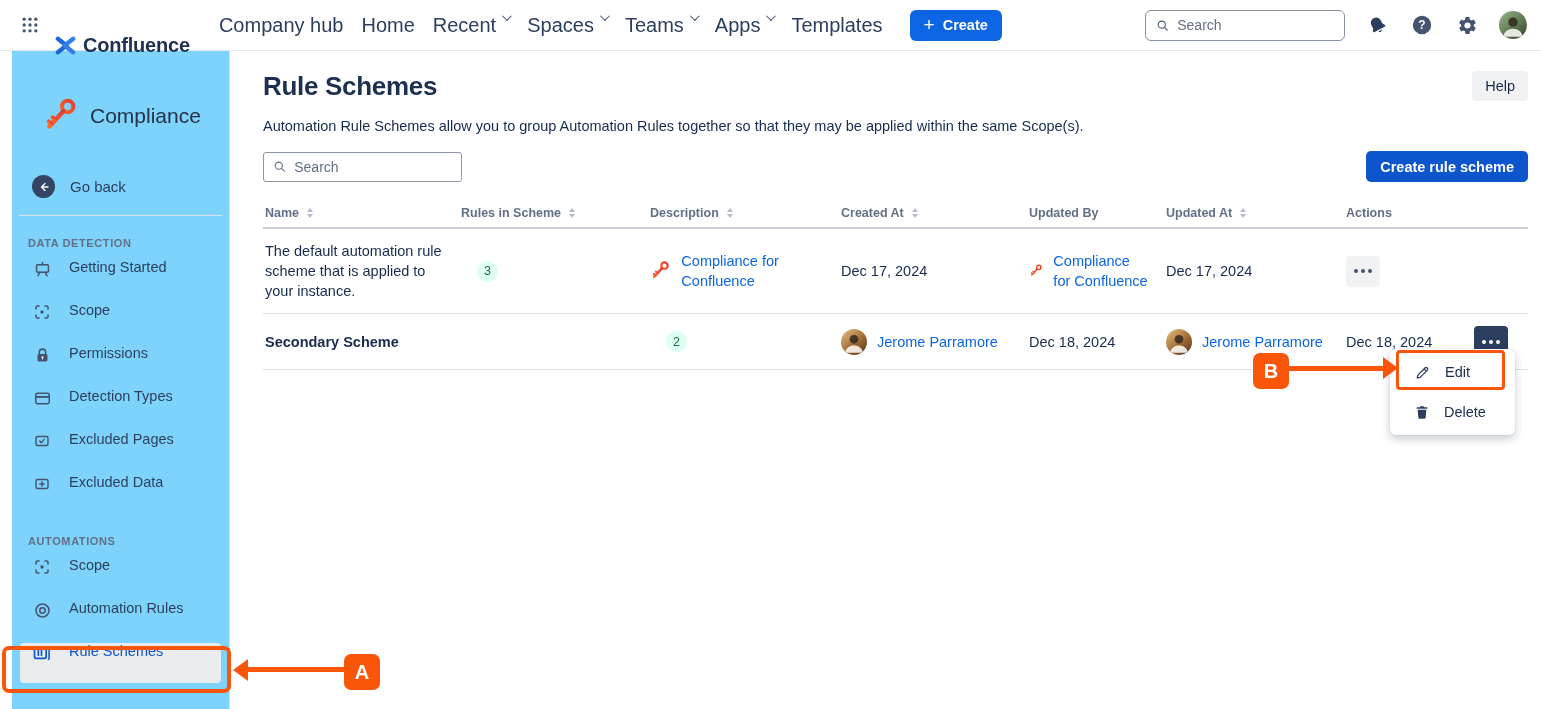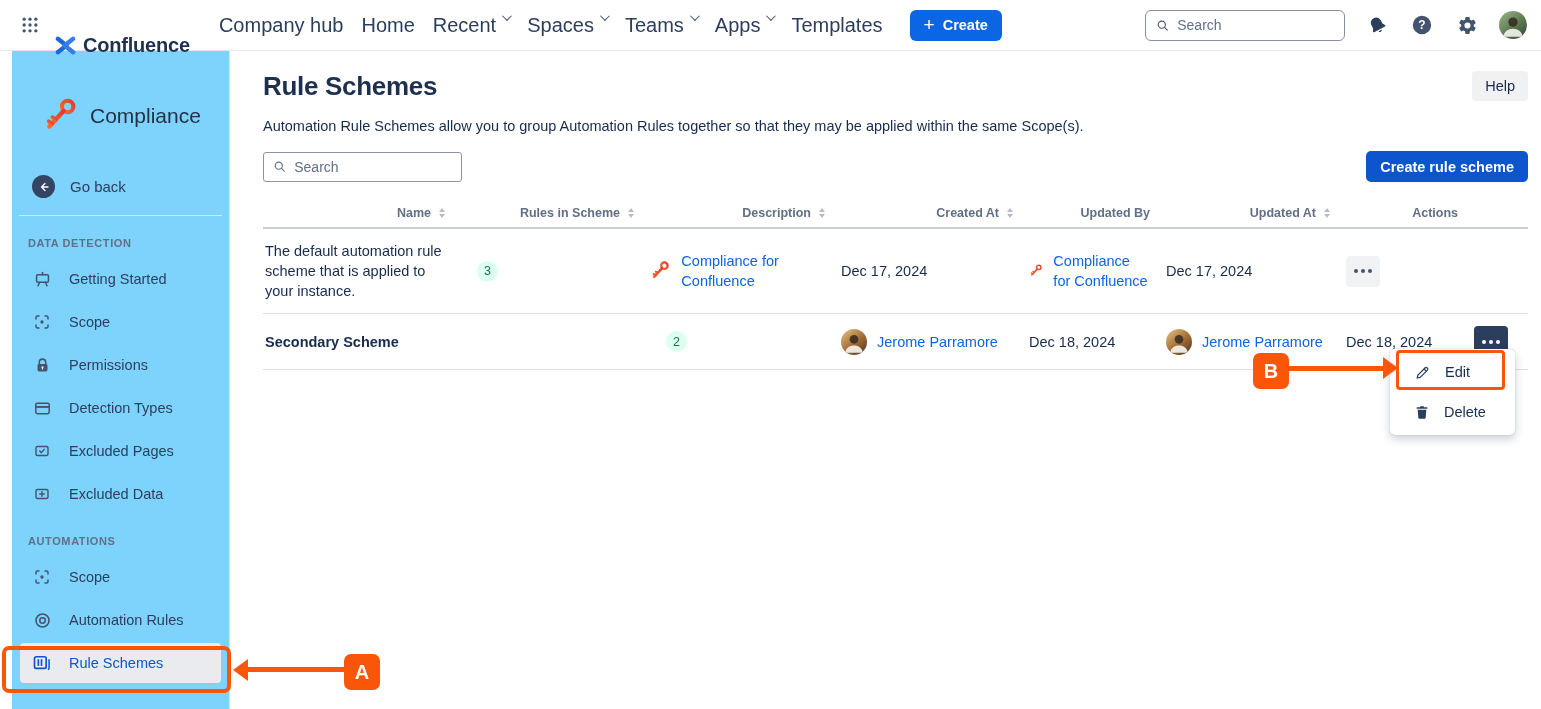--- a/index.html
+++ b/index.html
@@ -42,21 +42,21 @@
     border-right:1px solid #E0E2E6; }
   .side-logo { display:flex; align-items:center; gap:10px; padding:44px 0 0 30px; }
   .side-logo-text { font-size:21px; color:#253146; font-weight:500; }
   .goback { display:flex; align-items:center; gap:15px; margin:38px 0 0 20px; cursor:pointer; }
   .goback-circle { width:23px; height:23px; border-radius:50%; background:#344563; color:#fff;
     display:flex; align-items:center; justify-content:center; font-size:13px; }
   .goback-label { font-size:15px; color:#2C3E5D; }
   .side-divider { height:1px; background:#DFE1E5; margin:17px 7px 0 7px; }
   .side-section-title { font-size:11px; font-weight:700; letter-spacing:0.6px; color:#626F86;
     margin:21px 0 0 16px; }
-  .side-item { display:flex; align-items:center; gap:17px; height:40px; margin:3px 8px 0 8px;
+  .side-item { display:flex; gap:17px; height:40px; margin:3px 8px 0 8px;
     padding-left:12px; border-radius:4px; cursor:pointer; font-size:14.5px; color:#2C3E5D; }
   .side-item .si { width:20px; height:20px; flex:0 0 20px; display:flex; align-items:center; justify-content:center; }
   .side-item.selected { background:#E9EBEE; color:#0C55CC; font-weight:500; }
 
   
   .main { position:absolute; left:238px; top:51px; width:1303px; height:658px; background:#fff;
     padding:0 13px 0 25px; }
   .main-header { display:flex; align-items:flex-start; justify-content:space-between; margin-top:20px; }
   .page-title { font-size:26px; font-weight:700; color:#1E3050; letter-spacing:-0.3px; }
   .help-btn { background:#F0F1F3; border:none; border-radius:4px; padding:7px 13px; font-size:14.5px;
@@ -69,21 +69,21 @@
     font-family:inherit; background:transparent; }
   .tbl-search input::placeholder { color:#626F86; }
   .create-scheme-btn { height:31px; padding:0 14px; background:#0C55CC; border:none; border-radius:5px;
     color:#fff; font-size:14.5px; font-weight:700; cursor:pointer; font-family:inherit; }
 
   
   .table { margin-top:21px; width:1265px; }
   .trow { display:grid; grid-template-columns:196px 189px 191px 188px 137px 180px 128px 1fr; align-items:center; }
   .thead { border-bottom:2px solid #C9CED6; }
   .th { font-size:12.5px; font-weight:700; color:#626F86; padding:3px 14px 7px 2px;
-    display:flex; align-items:center; gap:8px; cursor:pointer;justify-content:flex-end; }
+    display:flex; align-items:center; gap:8px; cursor:pointer; }
   .sort { display:inline-flex; flex-direction:column; gap:2px; }
   .sort i { display:block; width:0; height:0; border-left:3.5px solid transparent; border-right:3.5px solid transparent; }
   .sort .up { border-bottom:4px solid #B5BCC9; }
   .sort .dn { border-top:4px solid #B5BCC9; }
   .tr { border-bottom:1.5px solid #DDE0E5; }
   .td { font-size:14.5px; color:#172B4D; padding:12px 14px 12px 2px; line-height:20px; }
   .td.name { font-weight:700; }
   .badge { width:21px; height:21px; border-radius:50%; background:#DCFFF1; color:#216E4E;
     font-size:12.5px; display:flex; align-items:center; justify-content:center; margin-left:16px; }
   .user-cell { display:flex; align-items:center; gap:10px; }

